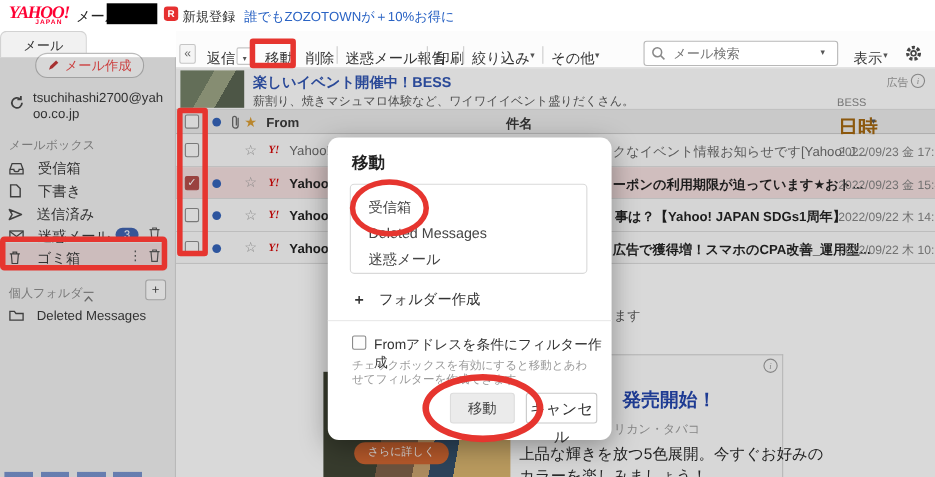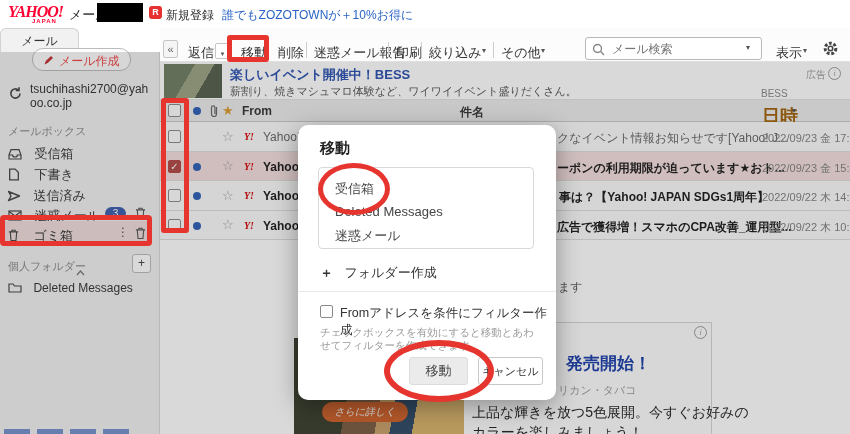--- a/index.html
+++ b/index.html
@@ -18,21 +18,21 @@
   .rowtxt{font-size:12px;white-space:nowrap;}
   .unread{font-weight:bold;color:#1a1a1a;}
   .read{color:#666;}
   .date{font-size:11px;color:#808080;white-space:nowrap;}
   .fold-label{font-size:13px;color:#333;}
   .overlay{background:rgba(45,45,45,0.18);pointer-events:none;z-index:5;}
   .modal{z-index:10;background:#fff;border-radius:10px;box-shadow:0 6px 24px rgba(0,0,0,.35);}
   .ann{z-index:20;border:5px solid #e6352f;pointer-events:none;}
   .badge{background:#3a5fae;color:#fff;font-size:10px;border-radius:7px;text-align:center;line-height:13px;}
   .btn-grey{background:#ebebeb;border:1px solid #dcdcdc;border-radius:3px;color:#444;font-size:13px;text-align:center;}
-  .btn-white{background:#fff;border:1px solid #c8c8c8;border-radius:3px;color:#333;font-size:11px;text-align:center;}
+  .btn-white{background:#fff;border:1px solid #c8c8c8;border-radius:3px;color:#333;font-size:14px;text-align:center;}
   .info-i{display:inline-block;width:11px;height:11px;border:1px solid #999;border-radius:50%;
           font-size:8px;line-height:11px;text-align:center;color:#999;
           font-family:"Liberation Serif","DejaVu Serif",serif;font-style:italic;}
   .tab{box-sizing:border-box;border:1px solid #d2d2d2;border-bottom:none;border-radius:6px 6px 0 0;
        font-size:12px;text-align:center;line-height:24px;}
   .pill-cta{background:#d2622a;border-radius:10px;color:#fff;font-size:10px;text-align:center;line-height:20px;}
 </style>
 </head>
 <body>
 
@@ -231,21 +231,21 @@
     <span class="abs rowtxt unread" style="left:103px;top:8px;">Yahoo! JAPAN</span>
     <span class="abs rowtxt unread" style="left:397px;top:8px;">広告で獲得増！スマホのCPA改善_運用型...</span>
     <span class="abs date" style="left:602px;top:9px;">2022/09/22 木 10:29</span>
   </div>
 
   <span class="abs txt12" style="left:558px;top:279px;color:#555;">ます</span>
 
   <div class="abs" style="left:300px;top:322px;width:412px;height:112px;background:#fdfdfd;border:1px solid #d5d5d5;border-bottom:none;box-sizing:border-box;"></div>
   <span class="abs info-i" style="left:694px;top:326px;">i</span>
   <div class="abs" style="left:294px;top:338px;width:170px;height:96px;background:linear-gradient(100deg,#3a3f2e 0 34%,#7a5c43 34% 52%,#c8a06a 52% 60%,#2e4a66 60% 72%,#d8b36a 72% 100%);">
-    <div class="abs pill-cta" style="left:28px;top:64px;width:86px;height:20px;font-style:italic;">さらに詳しく</div>
+    <div class="abs pill-cta" style="left:28px;top:64px;width:86px;height:20px;">さらに詳しく</div>
   </div>
   <span class="abs" style="left:566px;top:352px;font-size:17px;font-weight:bold;color:#1c3faa;">発売開始！</span>
   <span class="abs txt11" style="left:558px;top:383px;color:#999;">リカン・タバコ</span>
   <span class="abs" style="left:472px;top:404px;font-size:14px;color:#222;white-space:nowrap;">上品な輝きを放つ5色展開。今すぐお好みの</span>
   <span class="abs" style="left:472px;top:424px;font-size:14px;color:#222;white-space:nowrap;">カラーを楽しみましょう！</span>
 
   <div class="abs overlay" style="left:0;top:52px;width:160px;height:382px;"></div>
   <div class="abs overlay" style="left:160px;top:62px;width:690px;height:372px;"></div>
 
   <div class="abs modal" style="left:298px;top:125px;width:258px;height:275px;">

